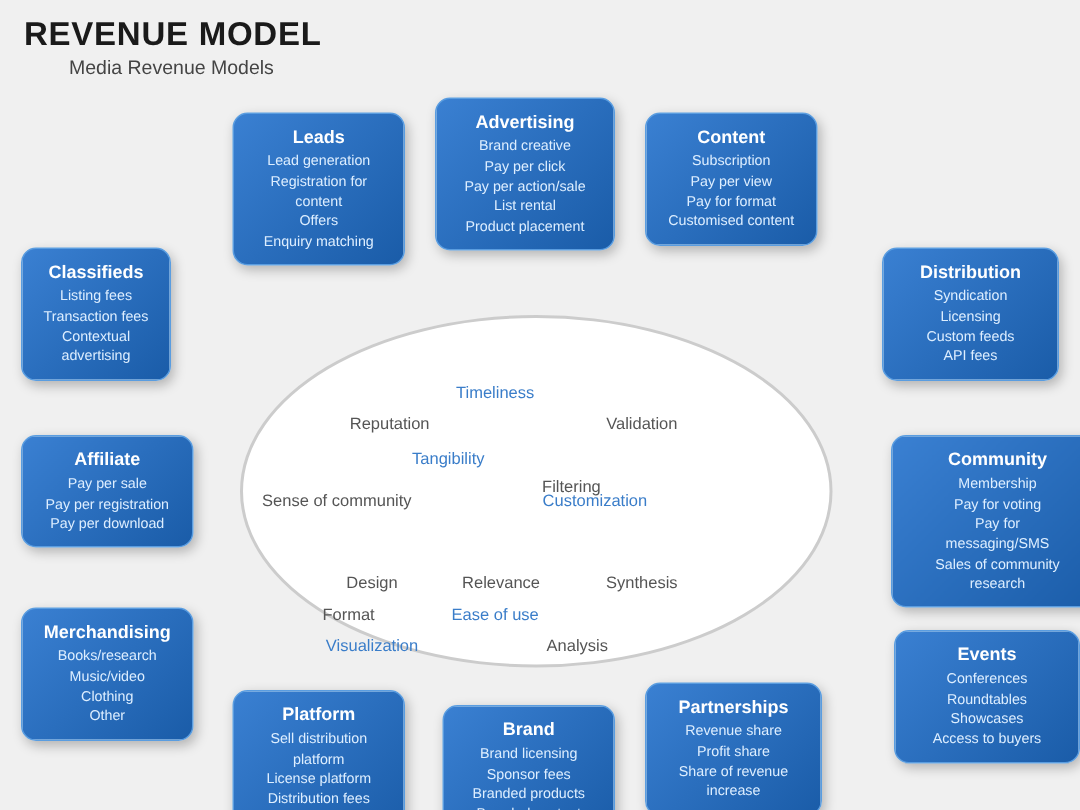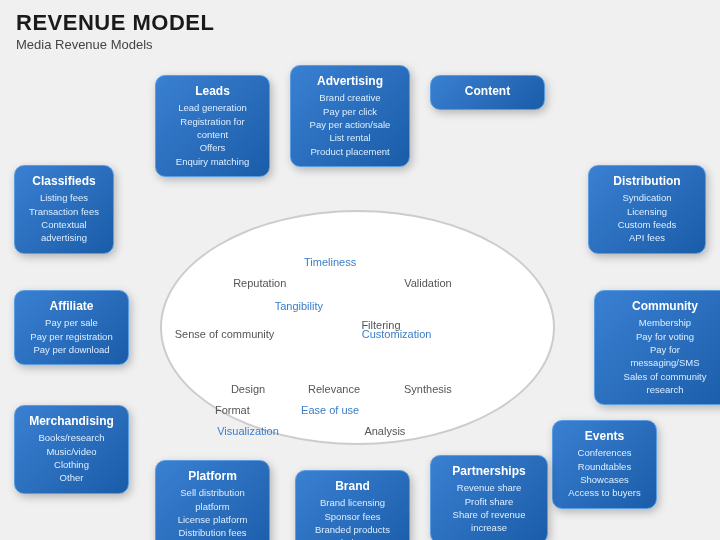--- a/index.html
+++ b/index.html
@@ -18,20 +18,21 @@
       font-size: 22px;
       font-weight: 900;
       color: #1a1a1a;
       letter-spacing: 0.5px;
     }
     .header h2 {
       font-size: 13px;
       font-weight: 400;
       color: #444;
       margin-top: 1px;
+      margin-left: 30px;
     }
     .main-area {
       position: absolute;
       top: 65px;
       left: 0; right: 0; bottom: 0;
     }
     
     .value-add-area {
       position: absolute;
       left: 160px;
@@ -89,21 +90,21 @@
     }
     
     #card-classifieds { left: 14px; top: 100px; width: 100px; }
     #card-affiliate { left: 14px; top: 225px; width: 115px; }
     #card-merchandising { left: 14px; top: 340px; width: 115px; }
     #card-leads { left: 155px; top: 10px; width: 115px; }
     #card-advertising { left: 290px; top: 0px; width: 120px; }
     #card-content { left: 430px; top: 10px; width: 115px; }
     #card-distribution { left: 588px; top: 100px; width: 118px; }
     #card-community { left: 584px; top: 225px; width: 142px; margin-left: 10px; }
-    #card-events { left: 552px; top: 355px; width: 105px; }
+    #card-events { left: 596px; top: 355px; width: 124px; }
     #card-platform { left: 155px; top: 395px; width: 115px; }
     #card-brand { left: 295px; top: 405px; width: 115px; }
     #card-partnerships { left: 430px; top: 390px; width: 118px; }
   </style>
 </head>
 <body>
 
 <div class="header">
   <h1>REVENUE MODEL</h1>
   <h2>Media Revenue Models</h2>
@@ -150,20 +151,21 @@
     <div class="card-body">Lead generation<br>Registration for<br>content<br>Offers<br>Enquiry matching</div>
   </div>
 
   <div class="card" id="card-advertising">
     <div class="card-title">Advertising</div>
     <div class="card-body">Brand creative<br>Pay per click<br>Pay per action/sale<br>List rental<br>Product placement</div>
   </div>
 
   <div class="card" id="card-content">
     <div class="card-title">Content</div>
+    <div class="card-body">Subscription<br>Pay per view<br>Pay for format<br>Customised content</div>
   </div>
 
   <div class="card" id="card-distribution">
     <div class="card-title">Distribution</div>
     <div class="card-body">Syndication<br>Licensing<br>Custom feeds<br>API fees</div>
   </div>
 
   <div class="card" id="card-community">
     <div class="card-title">Community</div>
     <div class="card-body">Membership<br>Pay for voting<br>Pay for<br>messaging/SMS<br>Sales of community<br>research</div>

